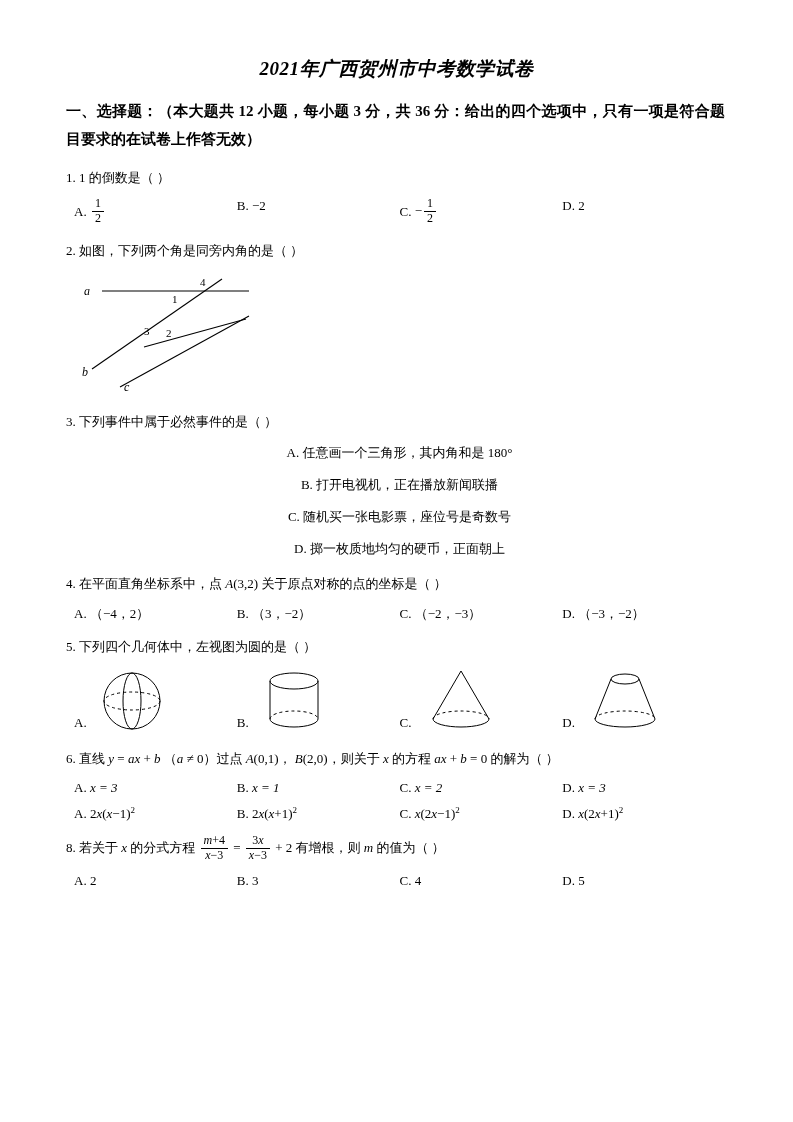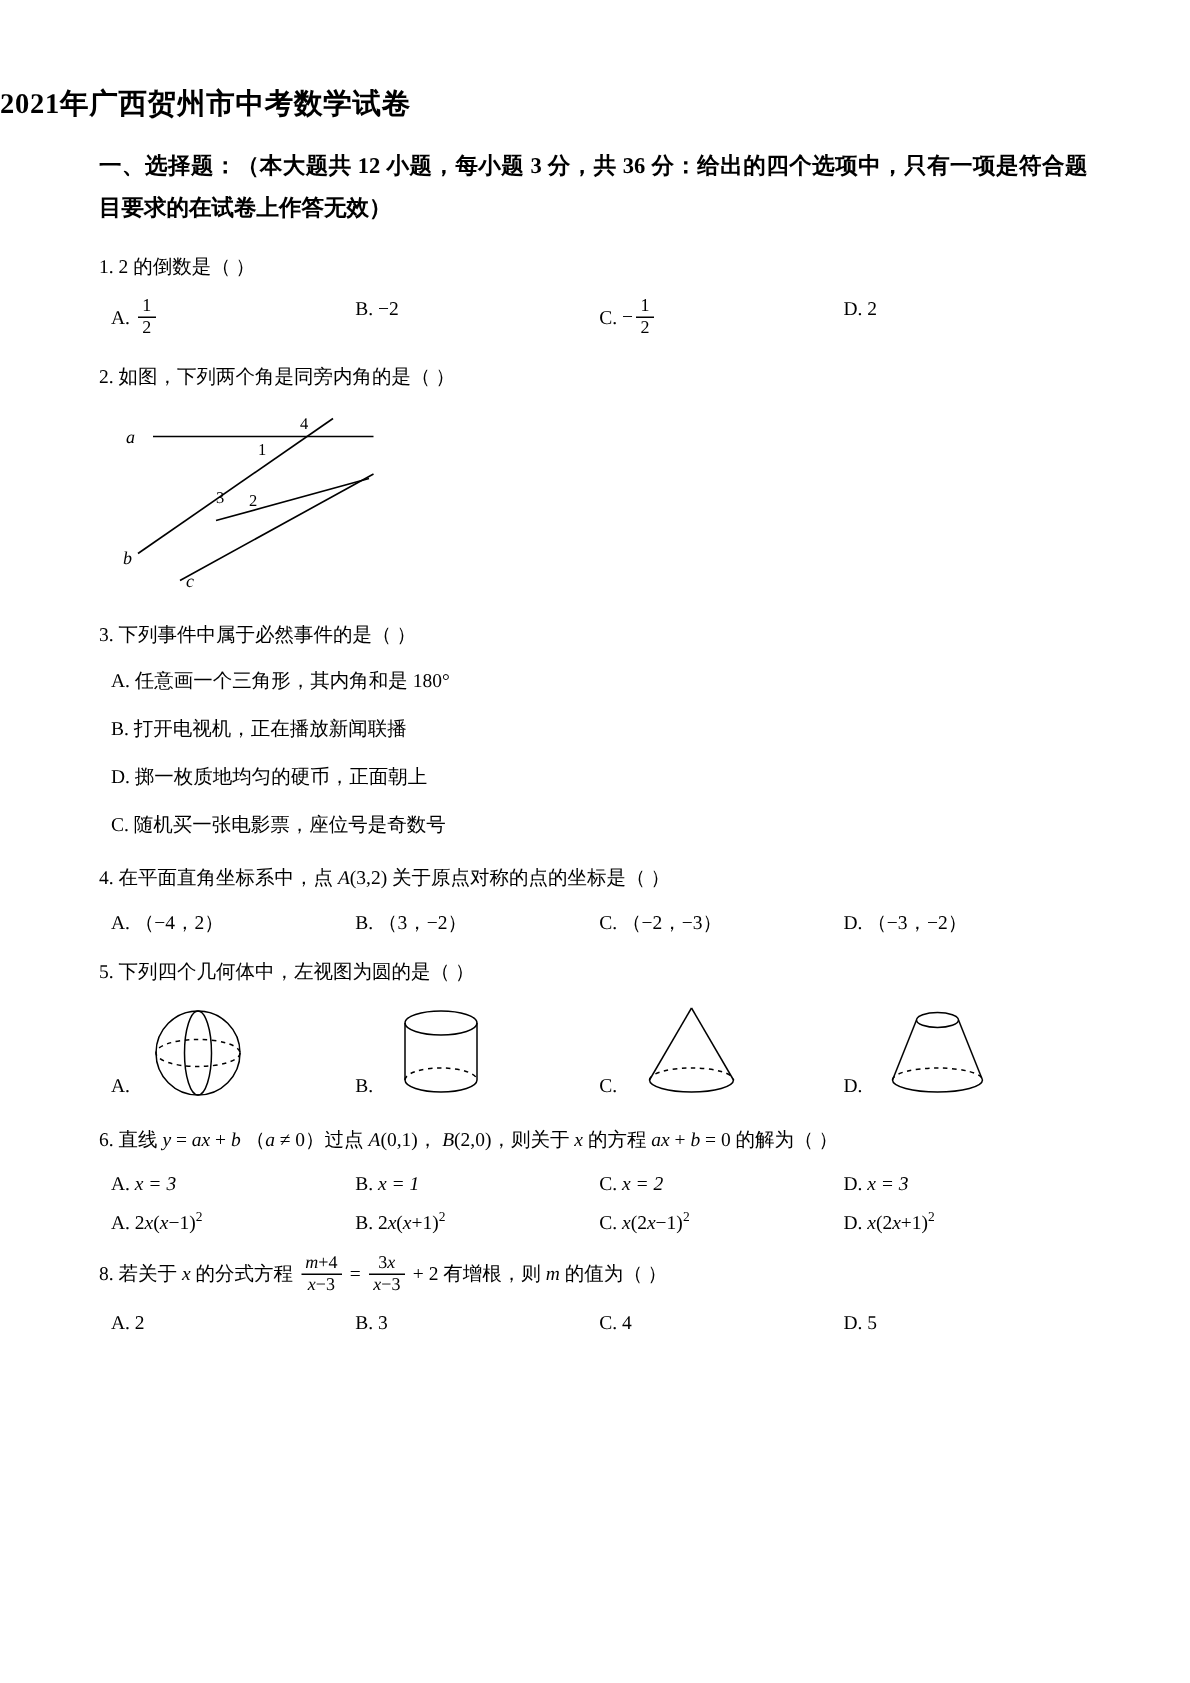--- a/index.html
+++ b/index.html
@@ -16,26 +16,28 @@
     overflow: hidden;
   }
   .page {
     position: relative;
     width: 793px;
     height: 1122px;
     padding: 0;
     box-sizing: border-box;
   }
   .title {
+    text-align: center;
     font-weight: bold;
     font-size: 19px;
     margin-top: 56px;
     margin-bottom: 16px;
     font-family: "Liberation Serif", serif;
     letter-spacing: 0.5px;
+    font-style: italic;
   }
   .content {
     margin: 0 68px 0 66px;
   }
   .section-head {
     font-size: 15px;
     line-height: 1.85;
     font-weight: bold;
     margin-bottom: 4px;
     text-align: justify;
@@ -43,20 +45,21 @@
   .q {
     font-size: 13px;
     line-height: 1.75;
     margin-top: 13px;
   }
   .q-sub {
     font-size: 13px;
     line-height: 1.75;
     margin-top: 9px;
     margin-left: 8px;
+    text-align: center;
   }
   .opts {
     display: flex;
     font-size: 13px;
     margin-top: 9px;
     margin-left: 8px;
   }
   .opts > div {
     width: 25%;
     box-sizing: border-box;
@@ -97,21 +100,21 @@
 <div class="page">
 
   <div class="title">2021年广西贺州市中考数学试卷</div>
 
   <div class="content">
 
     <div class="section-head">一、选择题：（本大题共 12 小题，每小题 3 分，共 36 分：给出的四个选项中，只有一项是符合题目要求的在试卷上作答无效）</div>
 
     <div class="q">
       <span>1.</span>
-      <span>2 的倒数是（      ）</span>
+      <span>1 的倒数是（      ）</span>
     </div>
     <div class="opts">
       <div>
         <span class="opt-label">A.</span>
         <span class="frac">
           <span class="num">1</span>
           <span class="den">2</span>
         </span>
       </div>
       <div>
@@ -161,26 +164,26 @@
     </div>
     <div class="q-sub">
       <span class="opt-label">A.</span>
       <span>任意画一个三角形，其内角和是 180°</span>
     </div>
     <div class="q-sub">
       <span class="opt-label">B.</span>
       <span>打开电视机，正在播放新闻联播</span>
     </div>
     <div class="q-sub">
+      <span class="opt-label">C.</span>
+      <span>随机买一张电影票，座位号是奇数号</span>
+    </div>
+    <div class="q-sub">
       <span class="opt-label">D.</span>
       <span>掷一枚质地均匀的硬币，正面朝上</span>
-    </div>
-    <div class="q-sub">
-      <span class="opt-label">C.</span>
-      <span>随机买一张电影票，座位号是奇数号</span>
     </div>
 
     <div class="q">
       <span>4.</span>
       <span>在平面直角坐标系中，点 </span><span class="mi">A</span><span>(3,2)</span><span> 关于原点对称的点的坐标是（      ）</span>
     </div>
     <div class="opts">
       <div>
         <span class="opt-label">A.</span>
         <span>（−4，2）</span>

